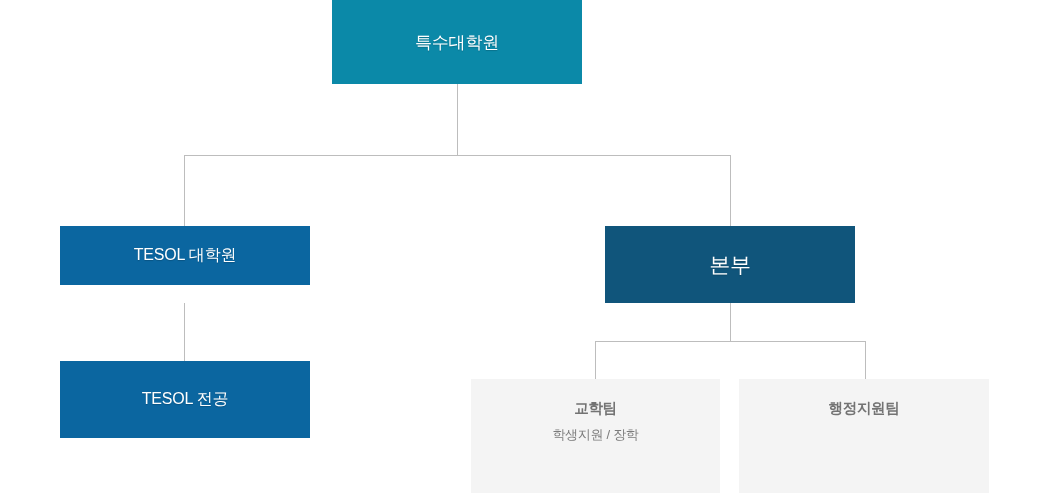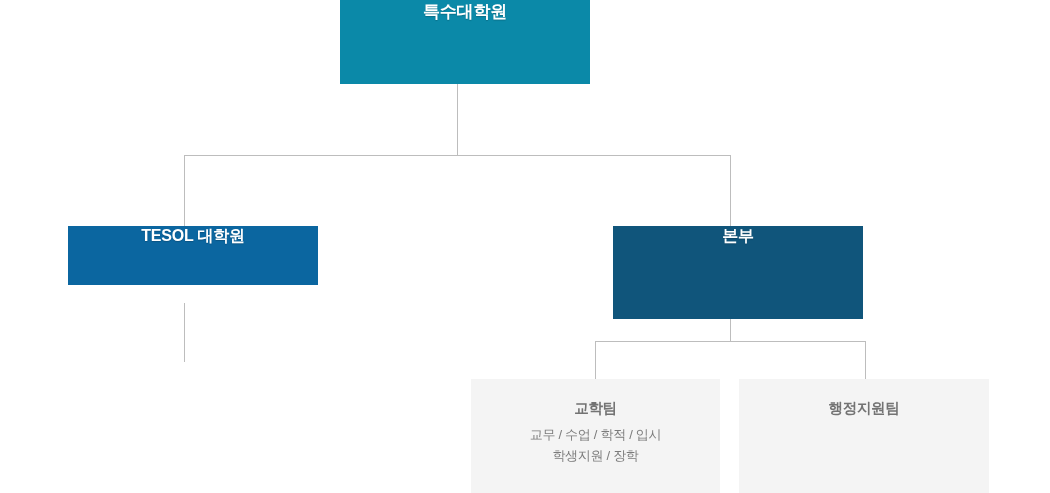--- a/index.html
+++ b/index.html
@@ -23,27 +23,27 @@
     position: absolute;
     background: #bdbdbd;
   }
   .line-v { width: 1px; }
   .line-h { height: 1px; }
 
   
   .node {
     position: absolute;
     display: flex;
+    align-items: center;
     justify-content: center;
     box-sizing: border-box;
     color: #ffffff;
-    font-weight: bold;
+    font-weight: normal;
     letter-spacing: -0.2px;
     text-shadow: 0 1px 1px rgba(0,0,0,0.18);
-    margin-left: 8px;
   }
   .node-root {
     left: 332px;
     top: 0px;
     width: 250px;
     height: 84px;
     font-size: 17px;
   }
   .node-tesol-grad {
     left: 60px;
@@ -56,22 +56,22 @@
     left: 60px;
     top: 361px;
     width: 250px;
     height: 77px;
     font-size: 16px;
   }
   .node-hq {
     left: 605px;
     top: 226px;
     width: 250px;
-    height: 93px;
-    font-size: 16px;
+    height: 77px;
+    font-size: 21px;
   }
 
   
   .team {
     position: absolute;
     box-sizing: border-box;
     background: #f4f4f4;
     top: 379px;
     height: 114px;
     padding-top: 21px;
@@ -114,29 +114,31 @@
   <div class="line line-v" style="left:865px; top:341px; width:1px; height:39px;"></div>
 
   <div class="node node-root" style="background:#0b89a8;">
     <span>특수대학원</span>
   </div>
 
   <div class="node node-tesol-grad" style="background:#0b66a0;">
     <span>TESOL 대학원</span>
   </div>
 
+  <div class="node node-tesol-major" style="background:#0b66a0;">
+    <span>TESOL 전공</span>
+  </div>
 
   <div class="node node-hq" style="background:#10557b;">
     <span>본부</span>
   </div>
 
   <div class="team team-left">
     <div class="team-title">교학팀</div>
     <div class="team-desc">
-      <div>교무 / 수업 / 학적 / 입시</div>
       <div>학생지원 / 장학</div>
     </div>
   </div>
 
   <div class="team team-right">
     <div class="team-title">행정지원팀</div>
   </div>
 
 </div>
 

